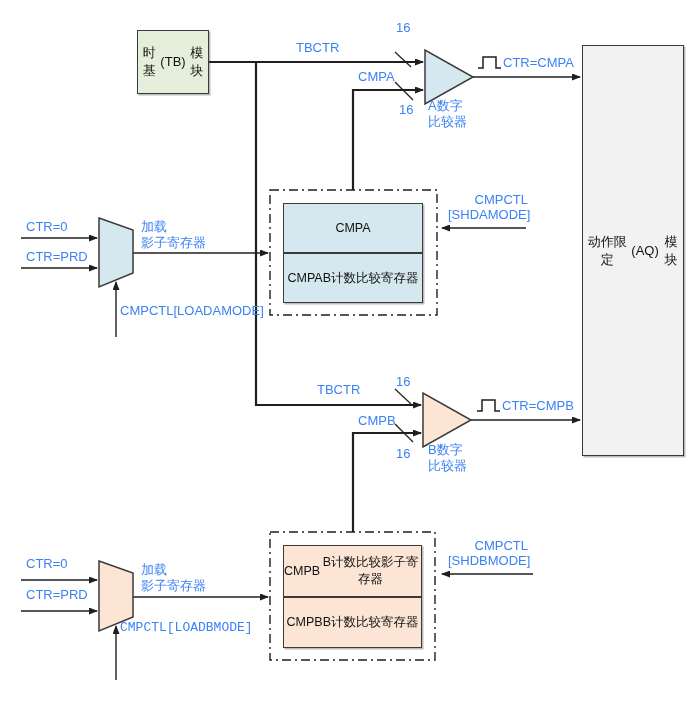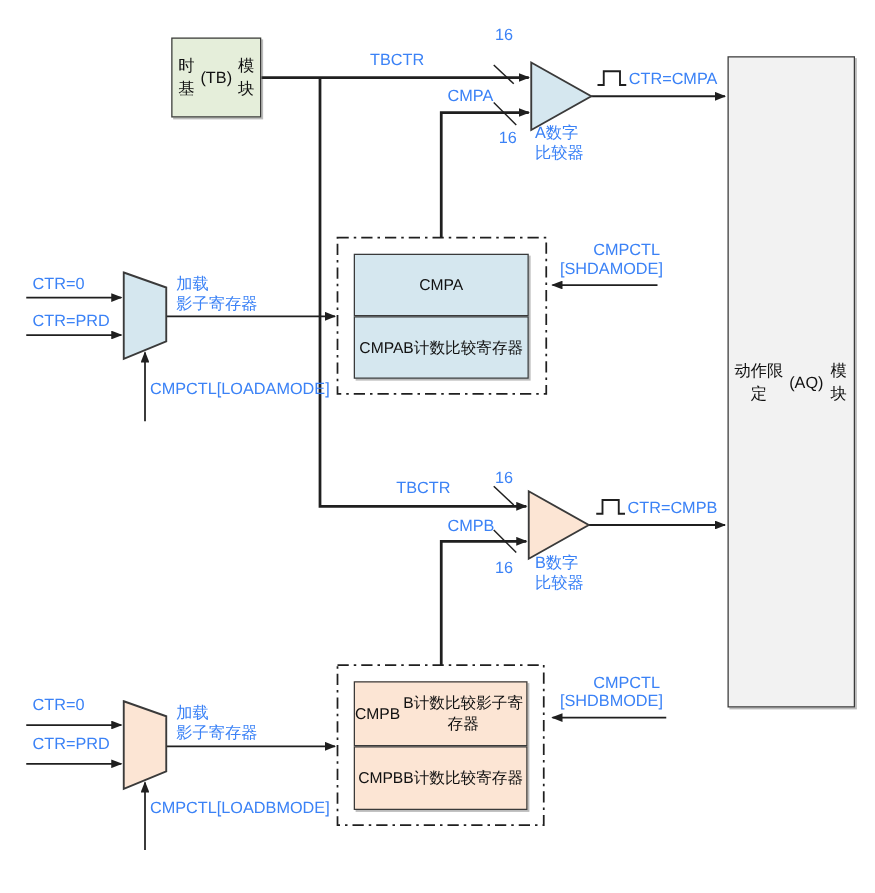--- a/index.html
+++ b/index.html
@@ -75,21 +75,21 @@
     <path d="M478,68 H483 V57 H496 V68 H501" fill="none" stroke="var(--line)" stroke-width="1.5"></path>
     <path d="M477,411 H482 V400 H495 V411 H500" fill="none" stroke="var(--line)" stroke-width="1.5"></path>
   </svg>
 
   <div class="box tb" style="left:137px;top:30px;width:72px;height:64px;">
     <div class="ln">时基</div>
     <div class="ln">(TB)</div>
     <div class="ln">模块</div>
   </div>
 
-  <div class="box aq" style="left:582px;top:45px;width:102px;height:521px;">
+  <div class="box aq" style="left:582px;top:45px;width:102px;height:411px;">
     <div class="ln">动作限定</div>
     <div class="ln">(AQ)</div>
     <div class="ln">模块</div>
   </div>
 
   <div class="box regbox regblue" style="left:283px;top:203px;width:140px;height:50px;">
     <div class="ln">CMPA</div>
   </div>
   <div class="box regbox regblue" style="left:283px;top:253px;width:140px;height:50px;">
     <div class="ln">CMPA</div>
@@ -136,19 +136,19 @@
     <div>比较器</div>
   </div>
   <div class="lbl" style="left:502px;top:398px;">CTR=CMPB</div>
 
   <div class="lbl" style="left:26px;top:556px;">CTR=0</div>
   <div class="lbl" style="left:26px;top:587px;">CTR=PRD</div>
   <div class="lbl cn" style="left:141px;top:562px;">
     <div>加载</div>
     <div>影子寄存器</div>
   </div>
-  <div class="lbl" style="left:120px;top:638px;">CMPCTL[LOADBMODE]</div>
+  <div class="lbl" style="left:120px;top:620px;font-family:Liberation Mono, monospace;">CMPCTL[LOADBMODE]</div>
   <div class="lbl center" style="left:448px;top:538px;width:80px;">
     <div>CMPCTL</div>
     <div>[SHDBMODE]</div>
   </div>
 
 </div>
 
 </body></html>

